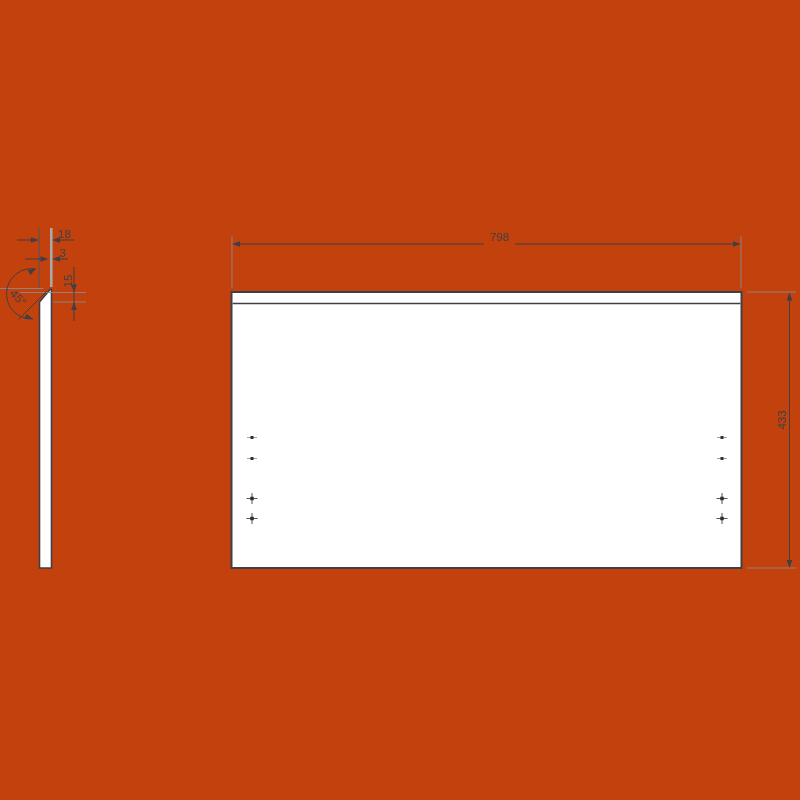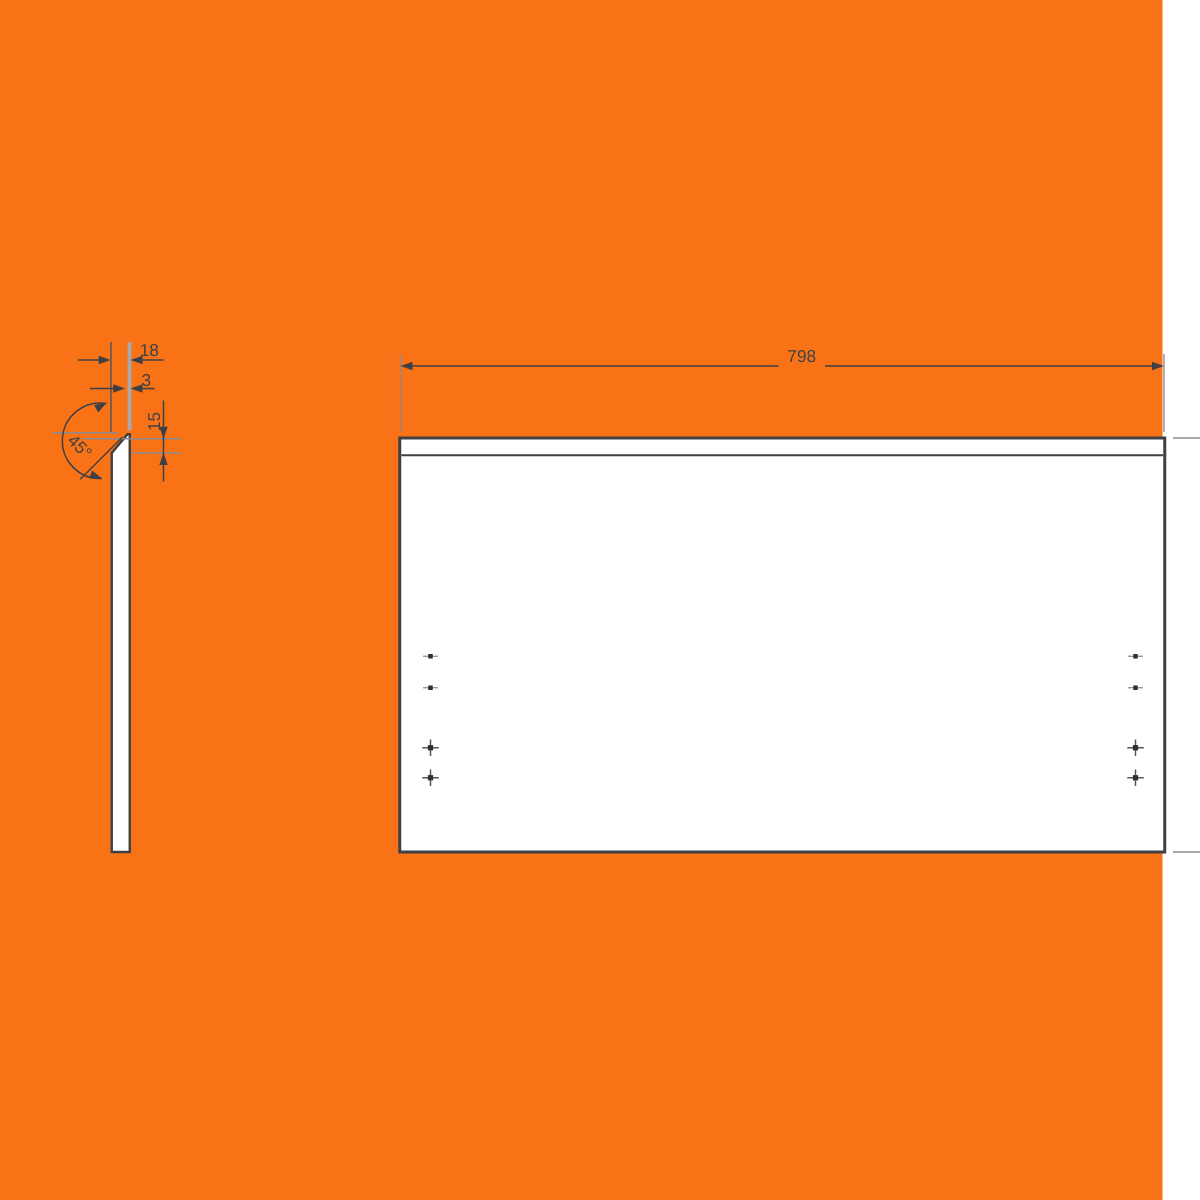--- a/index.html
+++ b/index.html
@@ -5,24 +5,23 @@
   html, body {
     margin: 0;
     padding: 0;
     background: #ffffff;
     width: 800px;
     height: 800px;
     overflow: hidden;
   }
   .canvas {
     position: relative;
-    width: 740px;
+    width: 800px;
     height: 800px;
-    background: #f97316;
-    padding-left: 35px;
+    background: #c2410c;
   }
   svg { display: block; }
   .dim-text {
     font-family: "Liberation Sans", sans-serif;
     font-size: 11.5px;
     fill: #3e4149;
   }
 </style>
 </head>
 <body>

